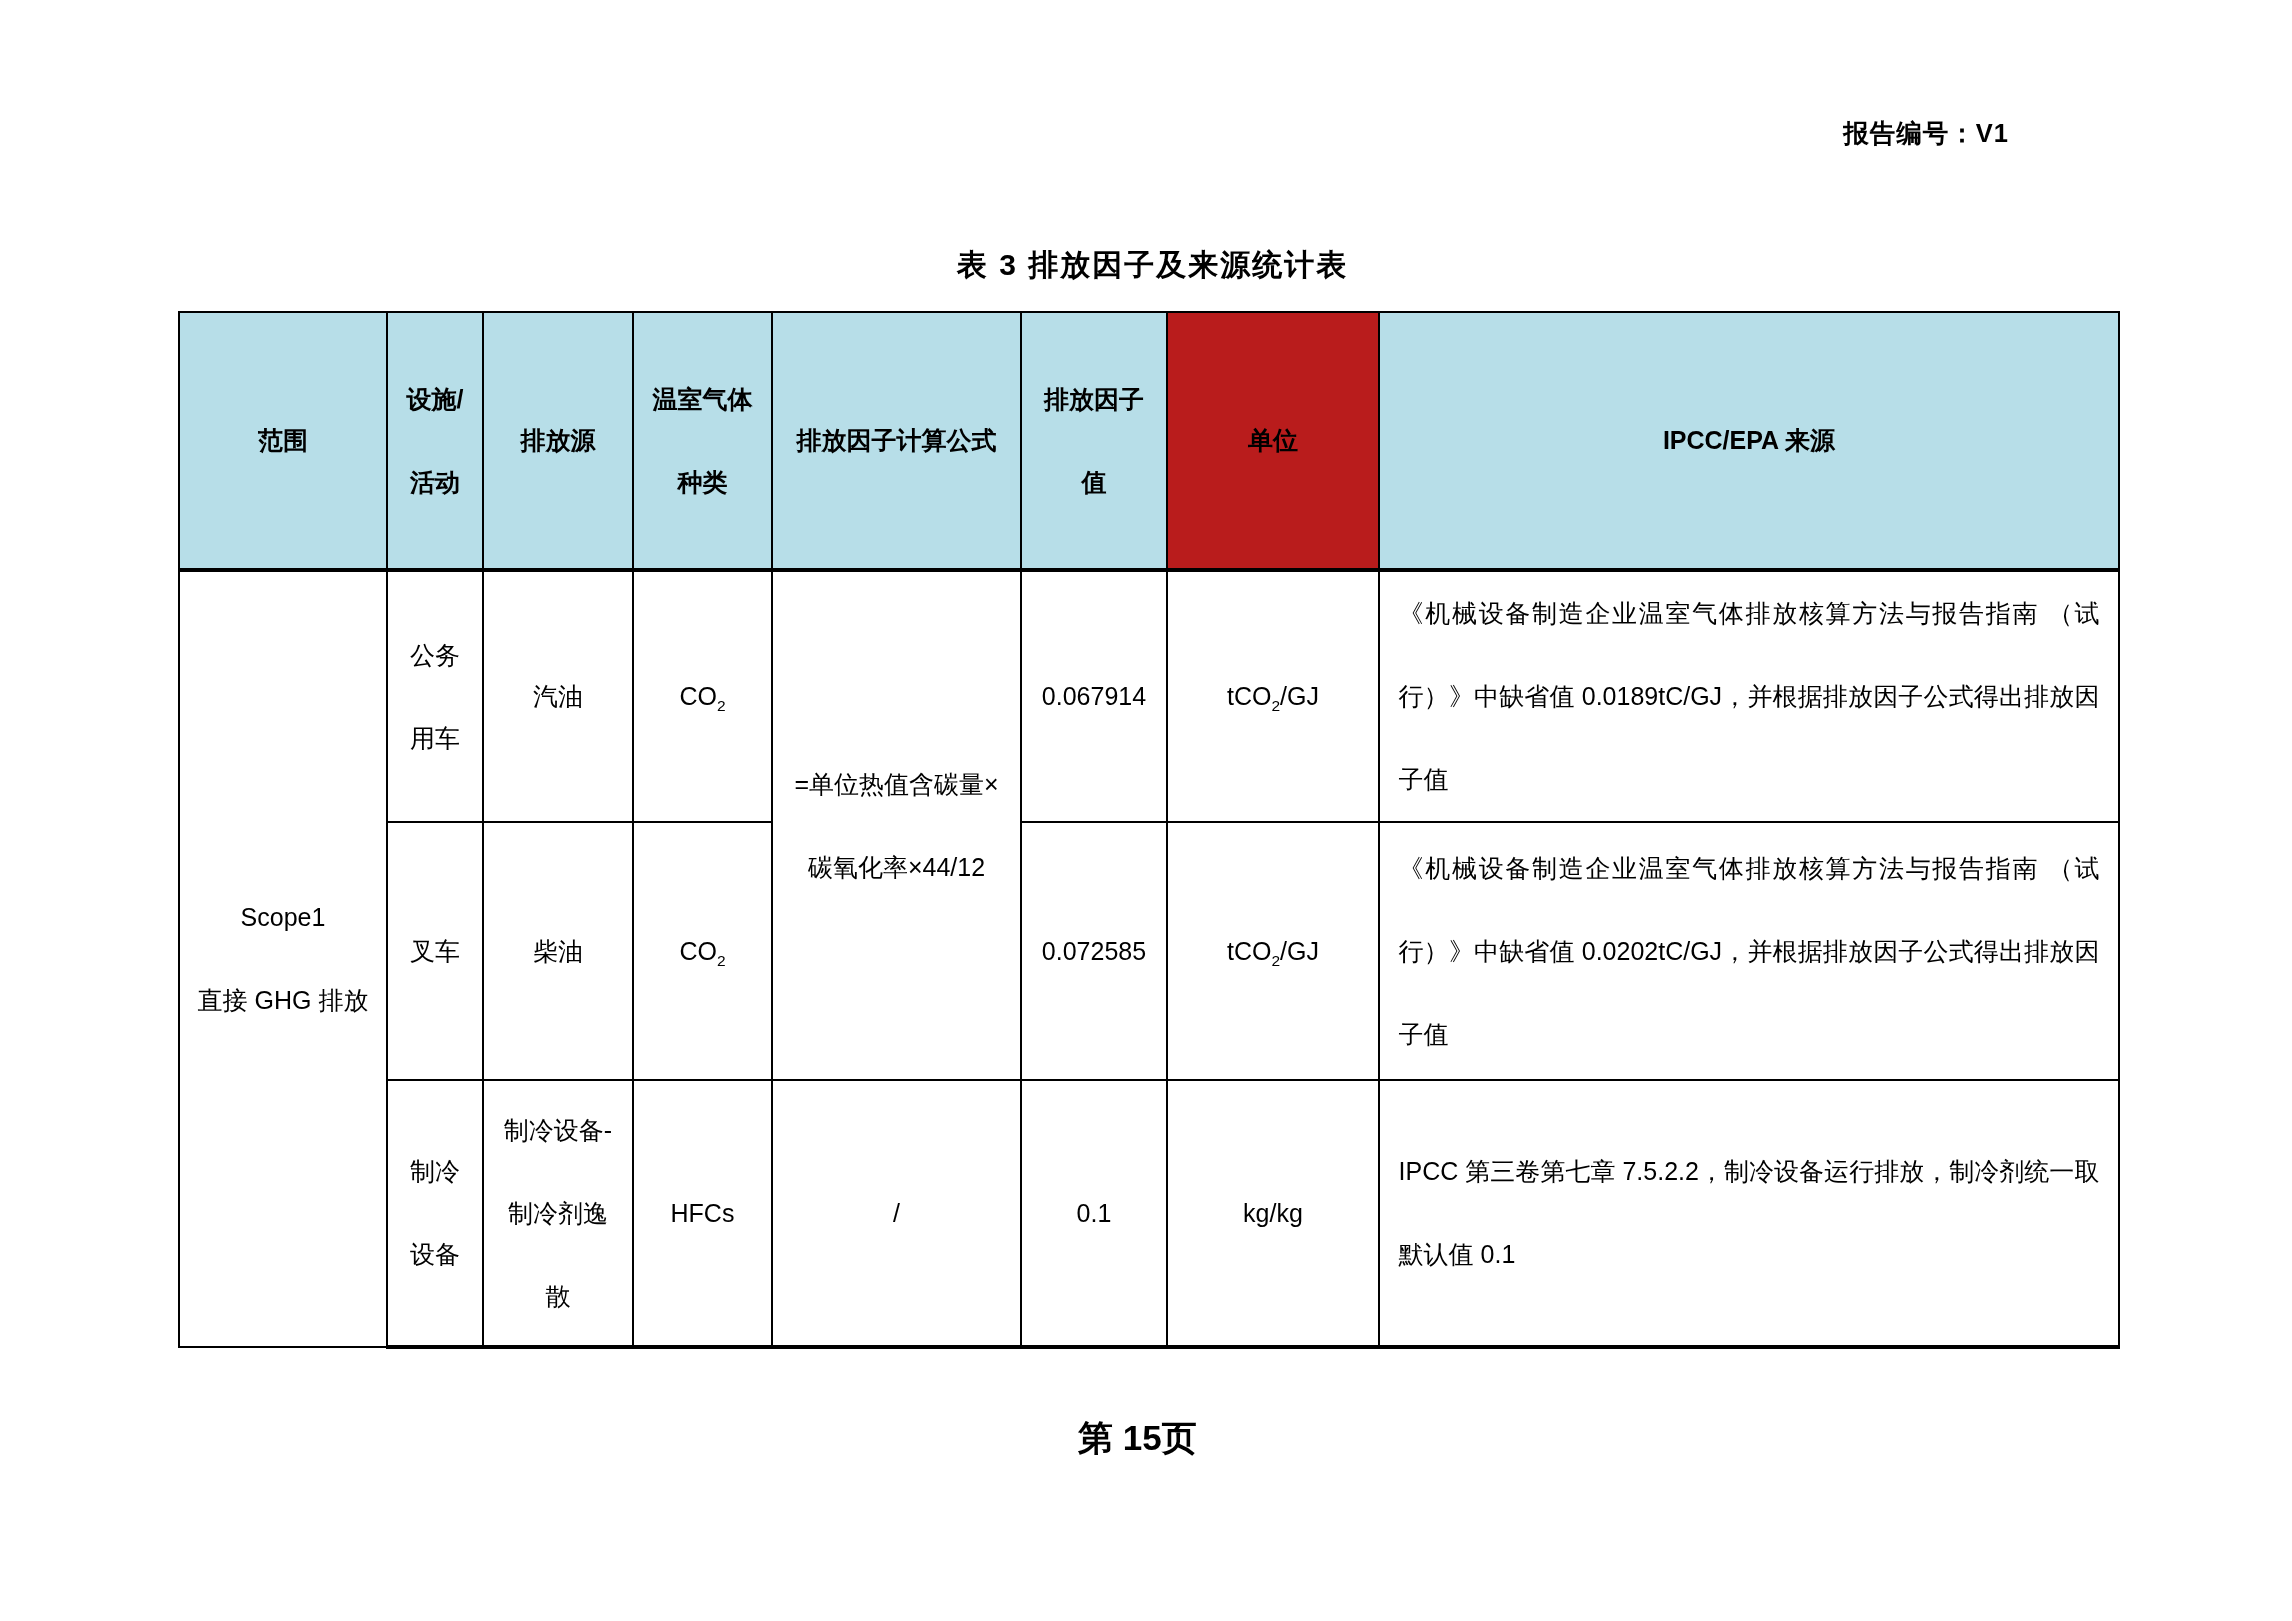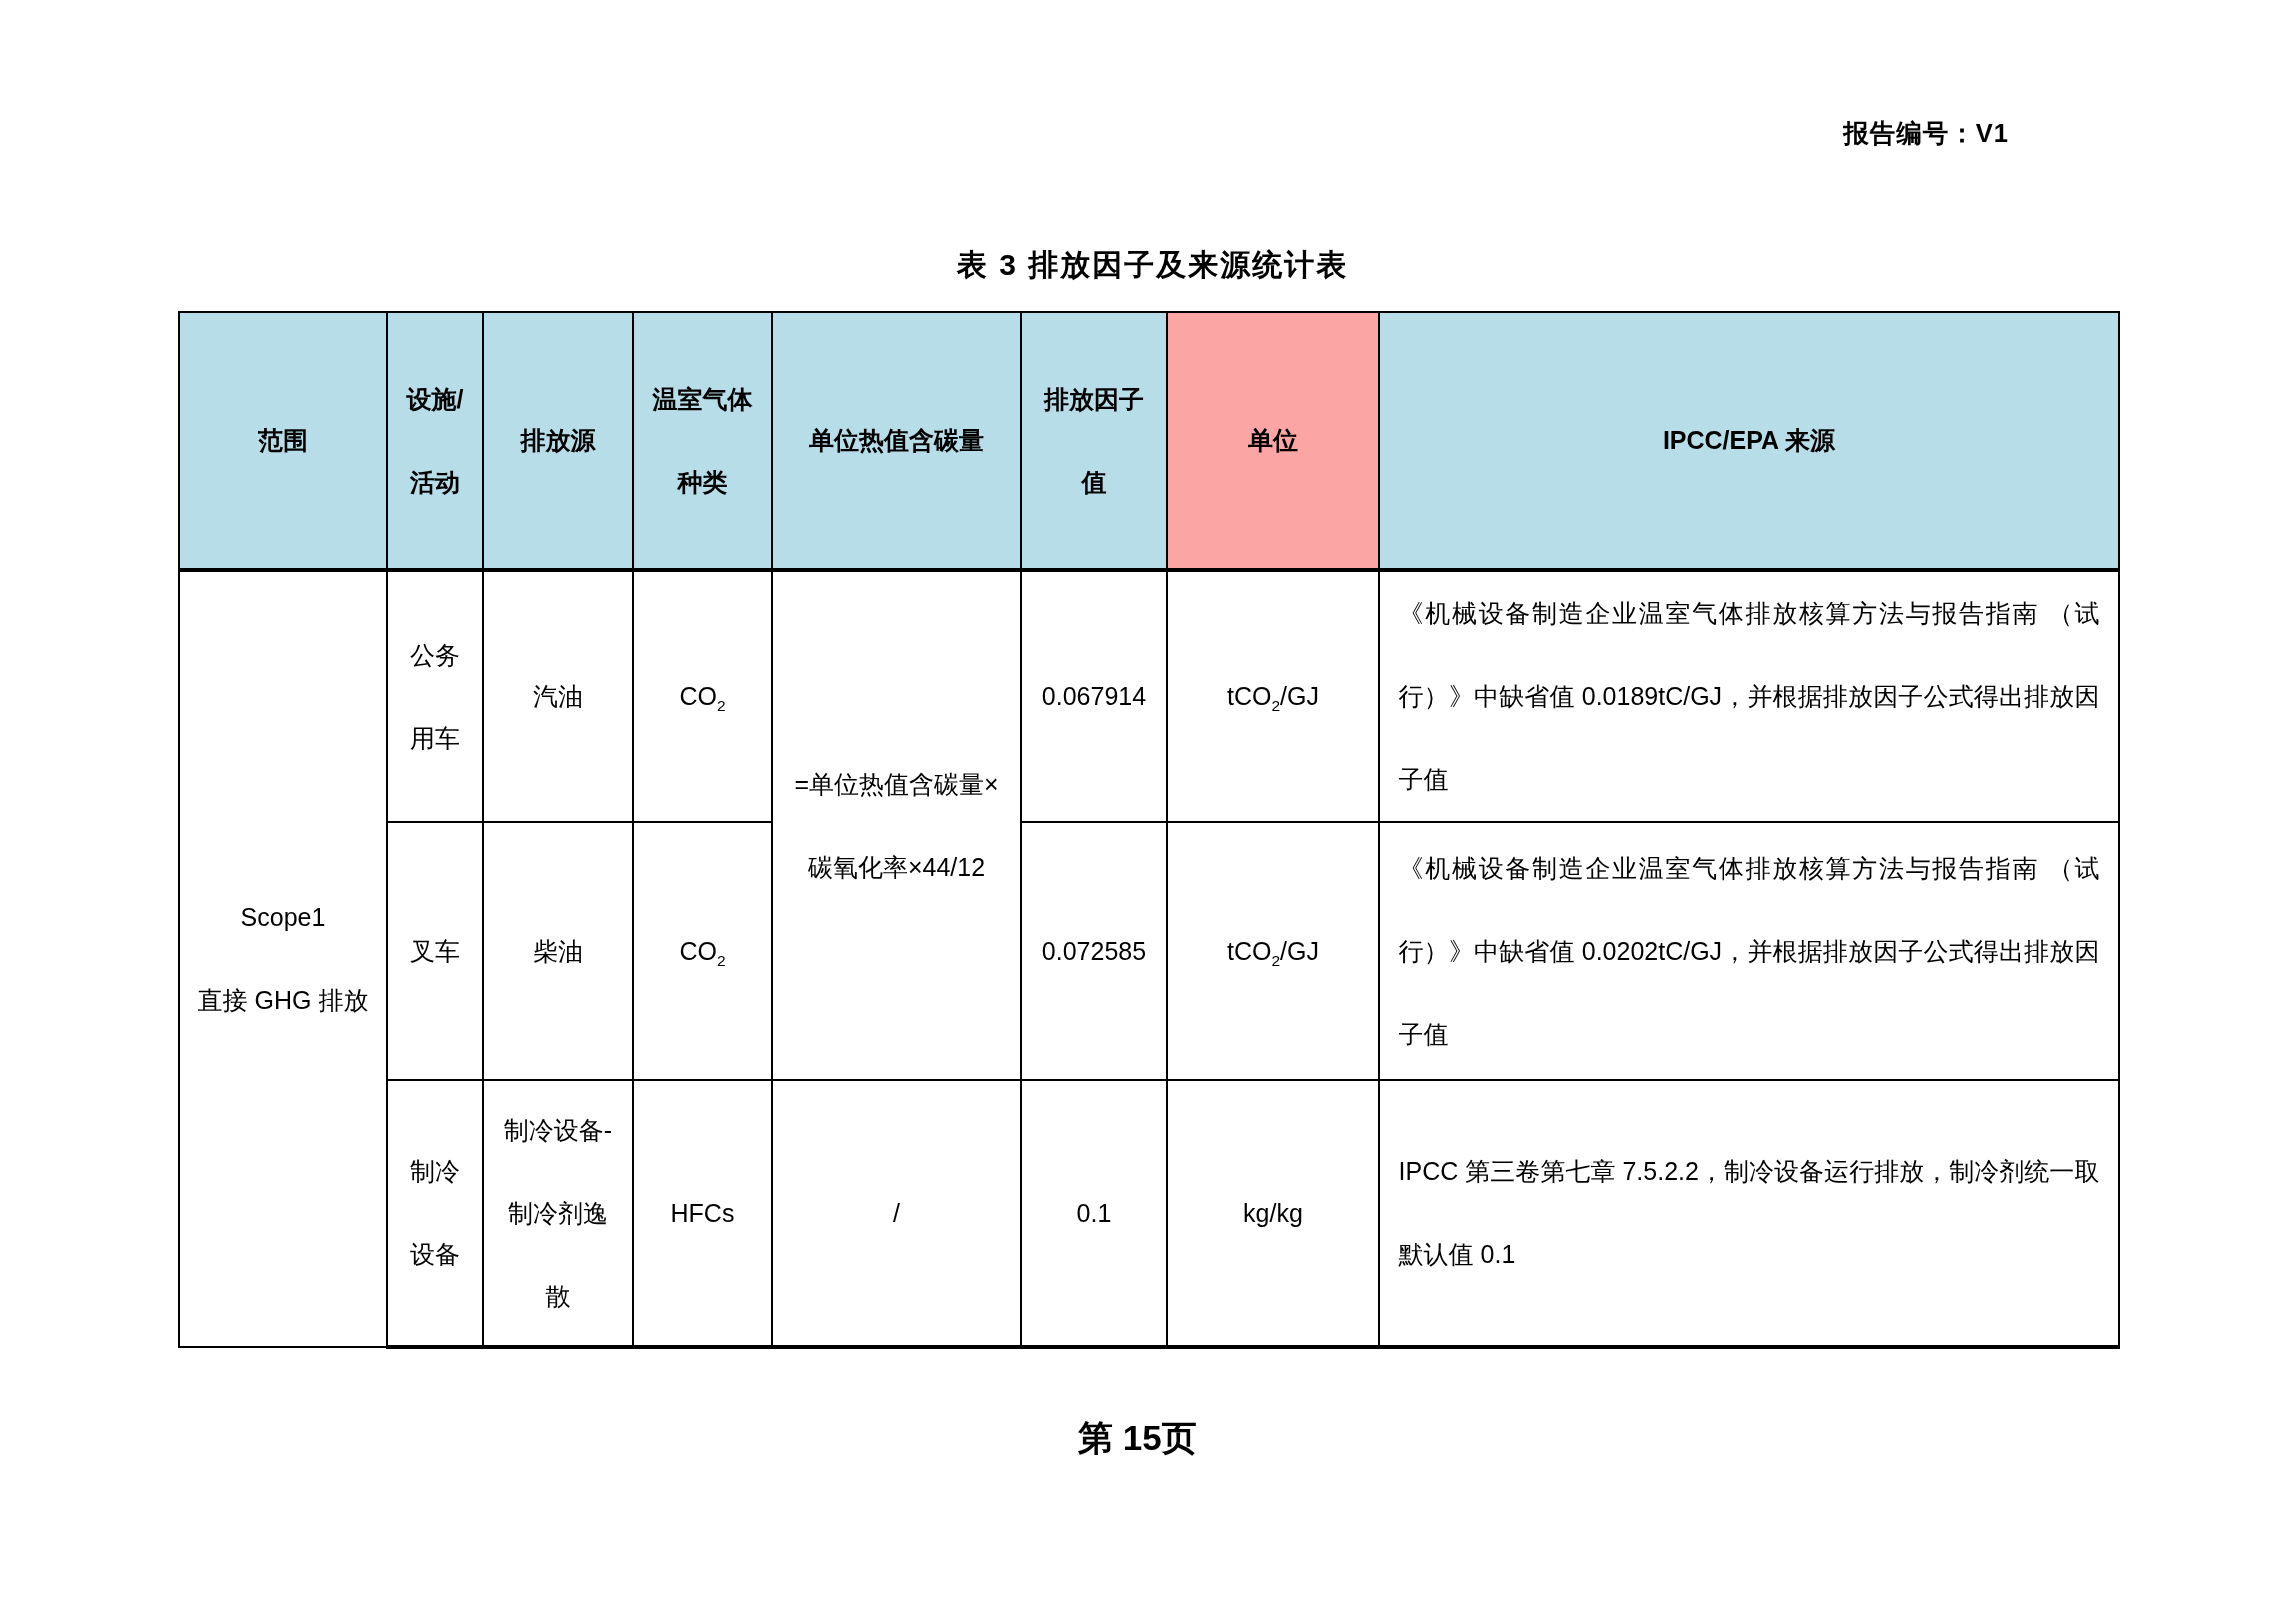--- a/index.html
+++ b/index.html
@@ -96,23 +96,23 @@
       <col style="width:146px">
       <col style="width:212px">
       <col style="width:740px">
     </colgroup>
     <thead>
       <tr class="row-header">
         <th style="background: rgb(183, 222, 232);">范围</th>
         <th style="background: rgb(183, 222, 232);">设施/活动</th>
         <th style="background: rgb(183, 222, 232);">排放源</th>
         <th style="background: rgb(183, 222, 232);">温室气体种类</th>
-        <th style="background: rgb(183, 222, 232);">单位热值含碳量</th>
+        <th style="background: rgb(183, 222, 232);">排放因子计算公式</th>
         <th style="background: rgb(183, 222, 232);">排放因子值</th>
-        <th style="background: #fca5a5;">单位</th>
+        <th style="background: #b91c1c;">单位</th>
         <th style="background: rgb(183, 222, 232);">IPCC/EPA 来源</th>
       </tr>
     </thead>
     <tbody>
       <tr class="row-1">
         <td class="c-scope" rowspan="3">Scope1
 直接 GHG 排放</td>
         <td>公务用车</td>
         <td>汽油</td>
         <td><span>CO</span><sub>2</sub><span></span></td>

